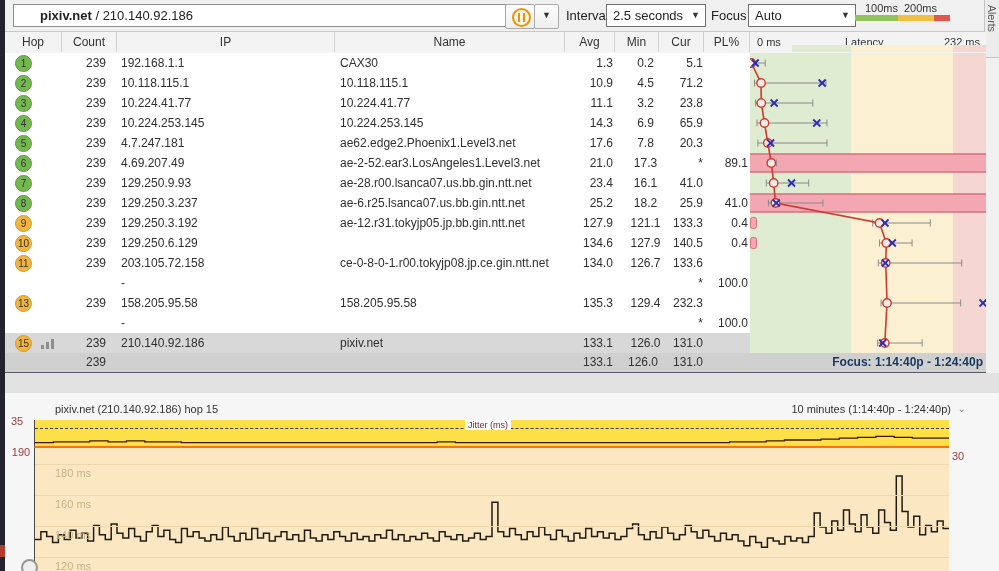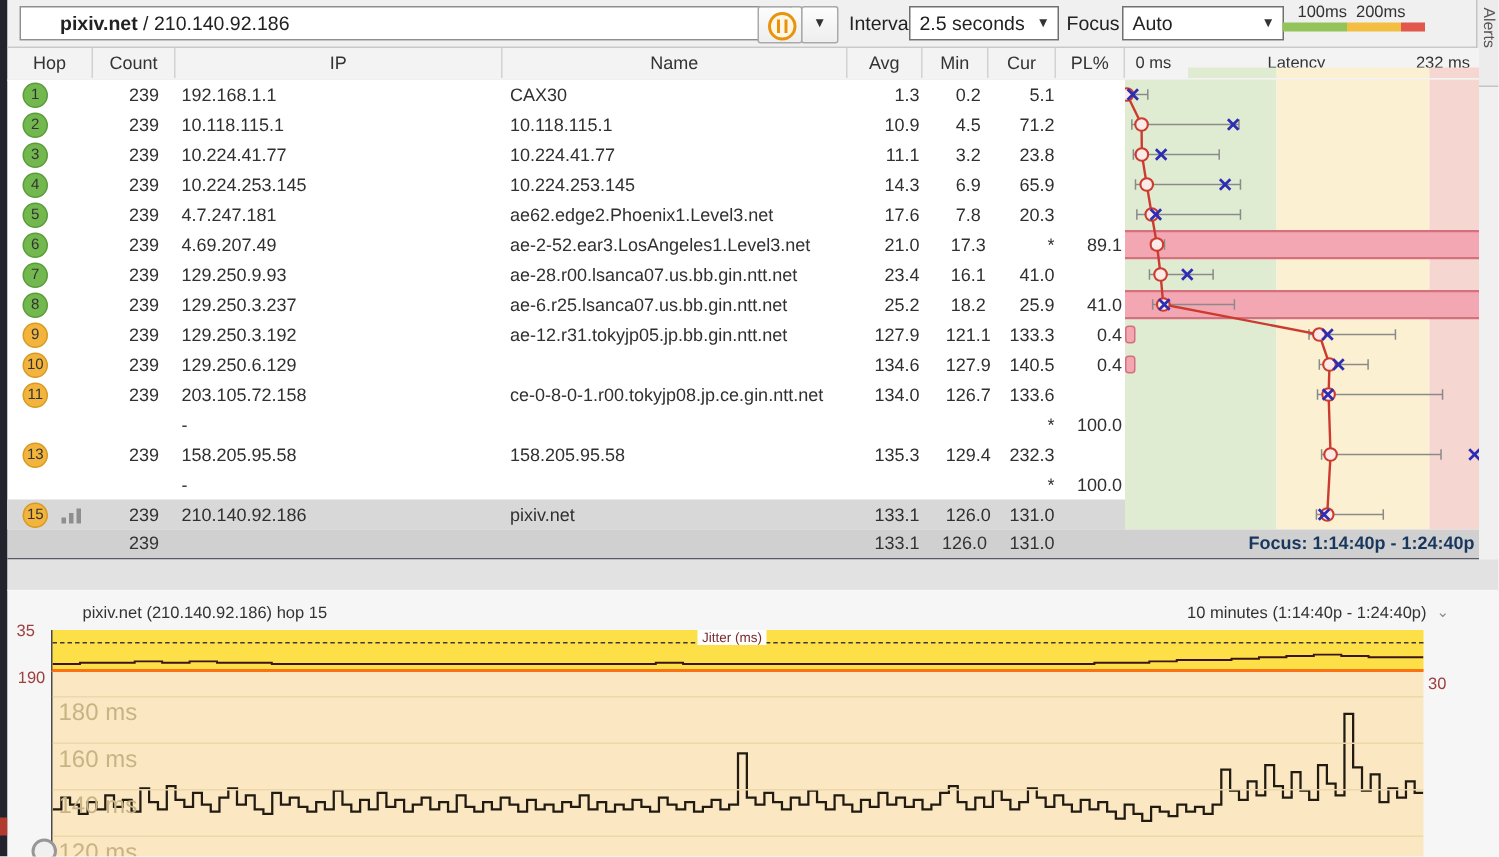--- a/index.html
+++ b/index.html
@@ -69,21 +69,21 @@
   #lg-title{position:absolute;left:50px;top:10px;font-size:11px;color:#333}
   #lg-range{position:absolute;right:48px;top:10px;font-size:11px;color:#333}
   #lg-chev{position:absolute;right:33px;top:10px;font-size:10px;color:#8a8a8a}
   #jitterWrap{position:absolute;left:29px;top:27px;width:914px;height:26px;background:#fde047;
               border-left:1px solid #4a4a4a;border-bottom:2px solid #f97316}
   #jitterDash{position:absolute;left:0;top:8px;width:100%;border-top:1px dashed #3a3a3a}
   #jitterLbl{position:absolute;left:430px;top:0px;font-size:9px;color:#7c2a2a;background:#fff;padding:0 3px}
   #jMax{position:absolute;left:6px;top:22px;width:20px;text-align:left;font-size:11px;color:#9c4040}
   #latWrap{position:absolute;left:29px;top:55px;width:914px;height:123px;background:#fbe8c3;border-left:1px solid #4a4a4a;overflow:hidden}
   .gridline{position:absolute;left:0;width:100%;border-top:1px solid #eed8ab}
-  .gridlbl{position:absolute;left:4px;font-size:16px;color:#c7b384}
+  .gridlbl{position:absolute;left:20px;font-size:11px;color:#c7b384}
   #lMax{position:absolute;left:6px;top:53px;width:20px;text-align:center;font-size:11px;color:#9c4040}
   #rMax{position:absolute;left:947px;top:57px;width:24px;font-size:11px;color:#9c4040}
   #zoomCircle{position:absolute;left:16px;top:166px;width:13px;height:13px;border:2px solid #979797;border-radius:50%;background:#f0f0f0}
   svg{display:block}
 </style>
 </head>
 <body>
 
 <div class="abs" id="sliver"></div>
 <div class="abs" id="sliver-red"></div>

